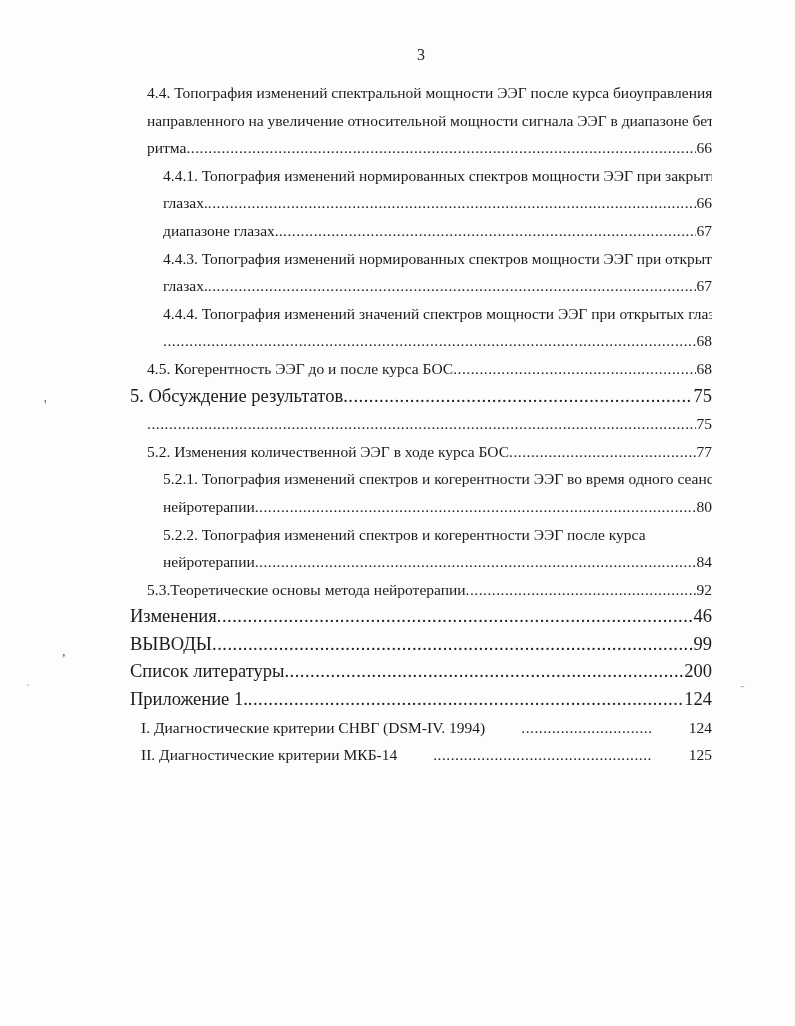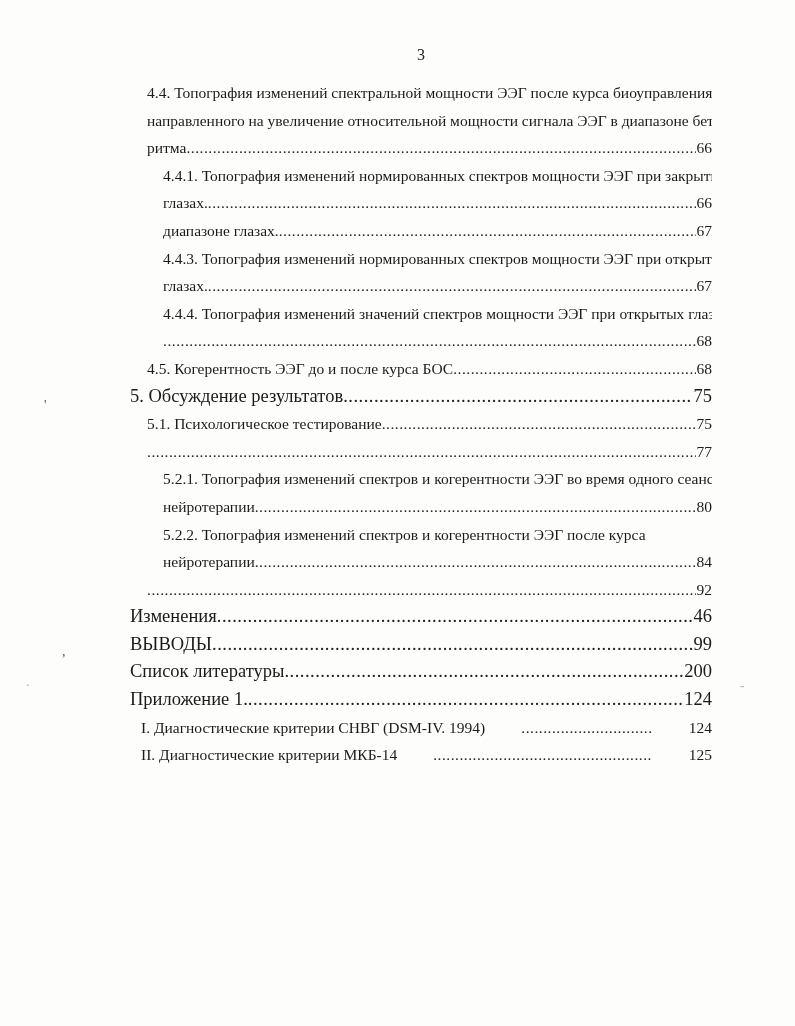--- a/index.html
+++ b/index.html
@@ -138,27 +138,27 @@
       </div>
       <div class="entry lvl0">
         <div class="line">
           <span class="t">5. Обсуждение результатов</span>
           <span class="leader">........................................................................................................................................................................................................</span>
           <span class="pg">75</span>
         </div>
       </div>
       <div class="entry lvl1">
         <div class="line">
-          <span class="t">5.1. Психологическое тестирование</span>
           <span class="leader">........................................................................................................................................................................................................</span>
           <span class="pg">75</span>
         </div>
       </div>
       <div class="entry lvl1">
         <div class="line">
+          <span class="t">5.2. Изменения количественной ЭЭГ в ходе курса БОС</span>
           <span class="leader">........................................................................................................................................................................................................</span>
           <span class="pg">77</span>
         </div>
       </div>
       <div class="entry lvl2">
         <div class="line">
           <span class="t">5.2.1. Топография изменений спектров и когерентности ЭЭГ во время одного сеанса</span>
         </div>
         <div class="line">
           <span class="t">нейротерапии</span>
@@ -171,20 +171,21 @@
           <span class="t">5.2.2. Топография изменений спектров и когерентности ЭЭГ после курса</span>
         </div>
         <div class="line">
           <span class="t">нейротерапии</span>
           <span class="leader">........................................................................................................................................................................................................</span>
           <span class="pg">84</span>
         </div>
       </div>
       <div class="entry lvl1">
         <div class="line">
+          <span class="t">5.3.Теоретические основы метода нейротерапии</span>
           <span class="leader">........................................................................................................................................................................................................</span>
           <span class="pg">92</span>
         </div>
       </div>
       <div class="entry lvl0">
         <div class="line">
           <span class="t">Изменения</span>
           <span class="leader">........................................................................................................................................................................................................</span>
           <span class="pg">46</span>
         </div>

